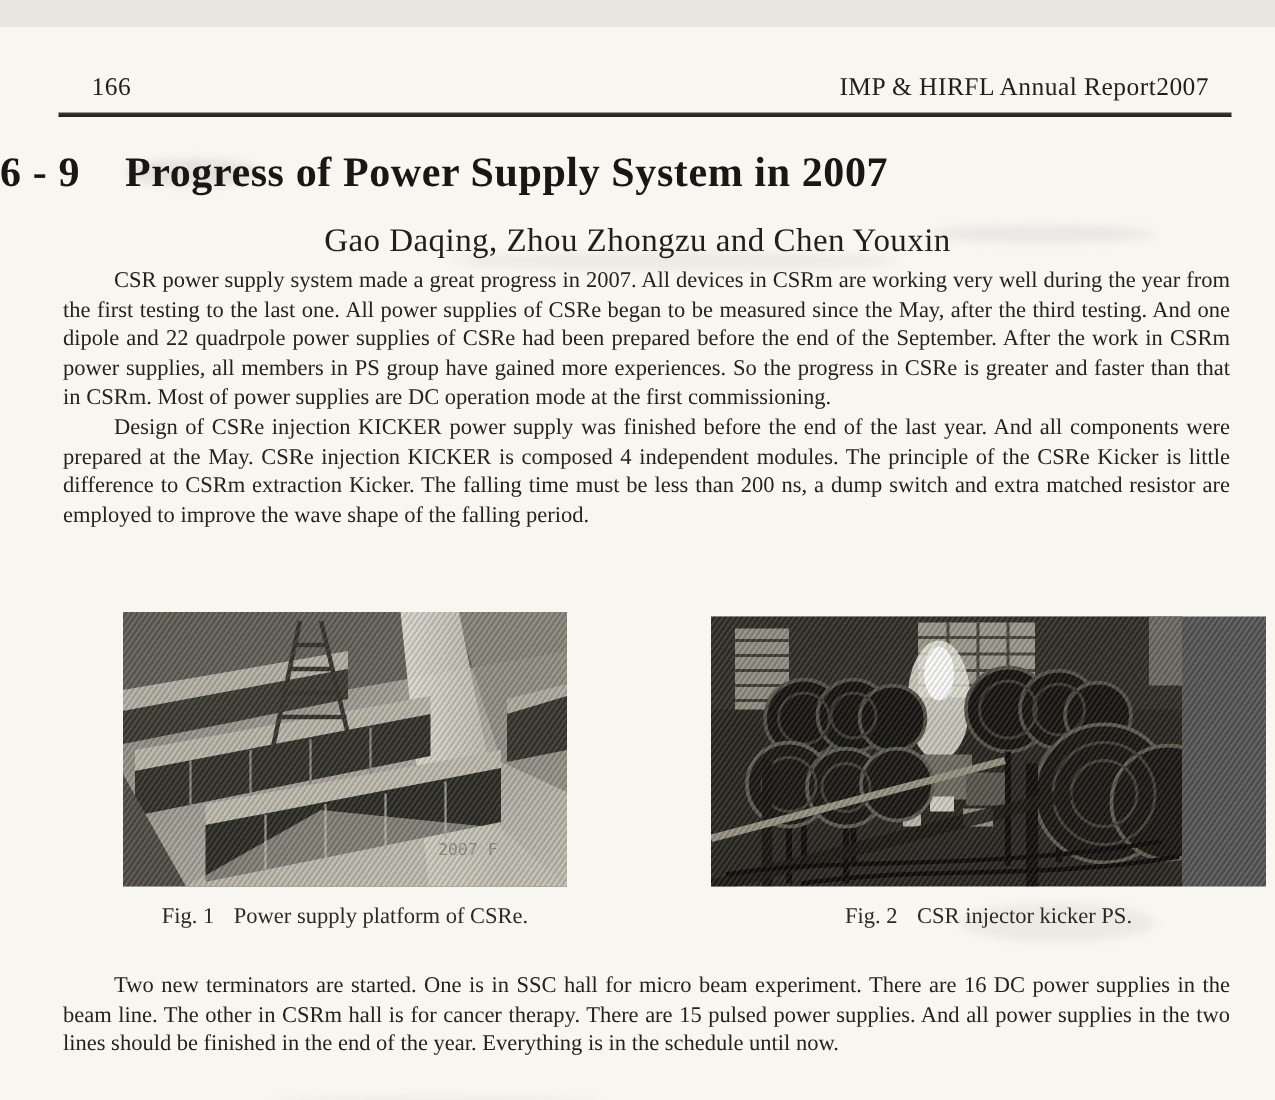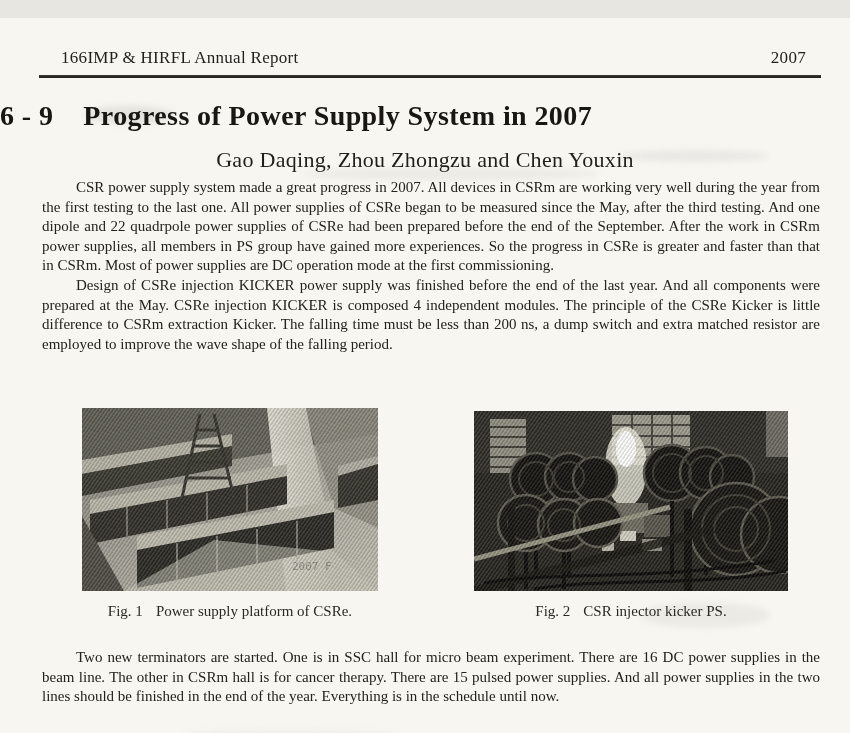--- a/index.html
+++ b/index.html
@@ -15,21 +15,21 @@
   .s2 { left:300px; top:150px; width:300px; height:12px; background:rgba(100,100,95,.08); }
   .s3 { left:620px; top:132px; width:150px; height:12px; background:rgba(100,100,95,.09); }
   .s4 { left:640px; top:584px; width:130px; height:26px; background:rgba(100,100,95,.08); }
   .s5 { left:180px; top:712px; width:220px; height:10px; background:rgba(100,100,95,.05); }
 
   .running-header {
     position:absolute; top:30px; left:61px; right:44px;
     display:flex; align-items:baseline; font-size:17px; letter-spacing:.3px;
   }
   .running-header .page-num  { flex:0 0 auto; }
-  .running-header .hd-title  { flex:1 1 auto; text-align:left; }
+  .running-header .hd-title  { flex:1 1 auto; text-align:right; }
   .running-header .hd-year   { flex:0 0 auto; }
   .header-rule {
     position:absolute; top:57px; left:39px; width:782px; height:3px;
     background:linear-gradient(#3a3935, #1f1e1a);
   }
 
   .article-title {
     position:absolute; top:82px; left:0; right:0; margin:0;
     text-align:left; font-size:28px; font-weight:bold; letter-spacing:.4px;
     color:#181714;
@@ -45,21 +45,21 @@
   .body-block-1 { top:160px; }
   .body-block-2 { top:630px; }
   .body-block p {
     margin:0; text-align:justify; text-indent:34px;
     font-size:15px; line-height:19.6px; color:#23221d;
   }
 
   .figures { position:absolute; top:390px; left:0; width:850px; height:220px;padding-left:17px; }
   figure { margin:0; position:absolute; }
   .fig1 { left:82px;  top:0;   width:296px; }
-  .fig2 { left:474px; top:3px; width:314px; }
+  .fig2 { left:474px; top:3px; width:370px; }
   .photo { position:relative; width:100%; overflow:hidden; background:#555; }
   .fig1 .photo { height:183px; }
   .fig2 .photo { height:180px; }
   .photo svg { display:block; }
   .photo::after {             
     content:""; position:absolute; inset:0; pointer-events:none;
     background:repeating-linear-gradient(125deg,
       rgba(255,255,255,.10) 0px, rgba(255,255,255,.10) 1px,
       rgba(0,0,0,.13) 2px, rgba(0,0,0,.13) 3px);
   }

